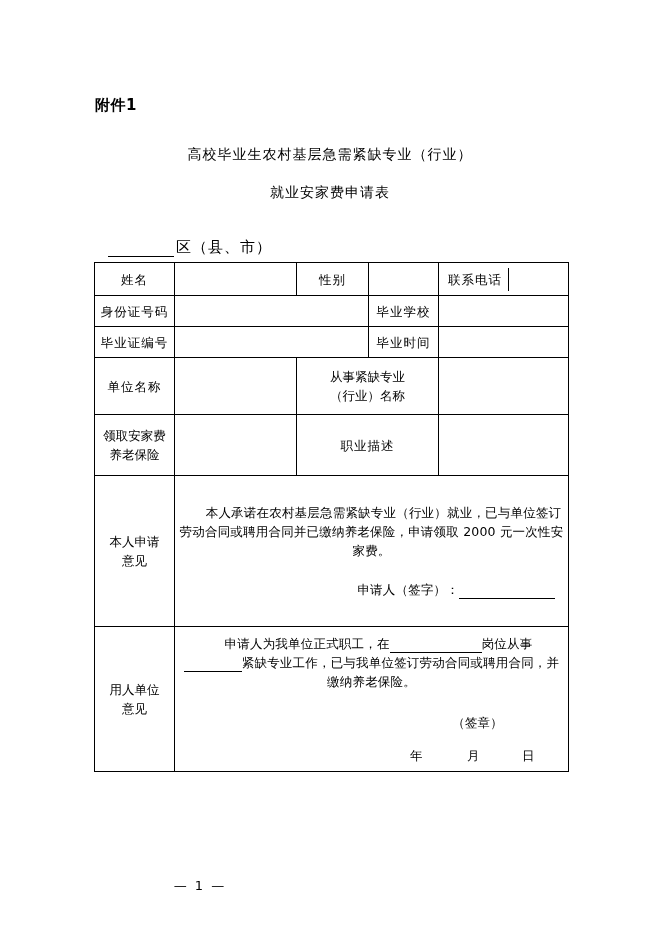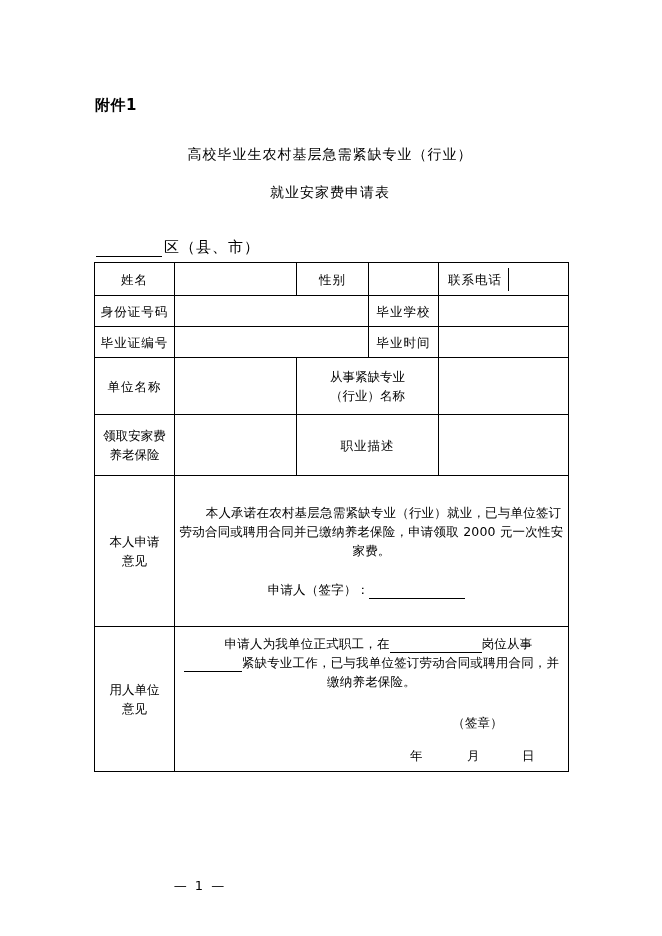--- a/index.html
+++ b/index.html
@@ -38,21 +38,21 @@
     font-family: "DejaVu Serif", "Liberation Serif", serif;
     font-size: 14px;
     line-height: 38px;
     letter-spacing: 1px;
   }
   .doc-title .line2 {
     display: block;
   }
   .district-line {
     position: absolute;
-    left: 96px;
+    left: 108px;
     top: 238px;
     font-size: 15px;
     letter-spacing: 1px;
     text-align: right;
   }
   .district-line .blank {
     display: inline-block;
     width: 66px;
     border-bottom: 1px solid #000;
     height: 14px;
@@ -91,21 +91,21 @@
     text-align: left;
     vertical-align: top;
     padding: 8px 10px 6px 10px;
     font-size: 12.5px;
     line-height: 21px;
     letter-spacing: 0.2px;
     margin-top: 24px;
   }
   .indent { text-indent: 24px; display: block; }
   .sign-row {
-    text-align: center;
+    text-align: right;
     margin-top: 20px;
     padding-right: 10px;
   }
   .sign-row .blank-long {
     display: inline-block;
     width: 96px;
     border-bottom: 1px solid #000;
     height: 13px;
     vertical-align: bottom;
   }

